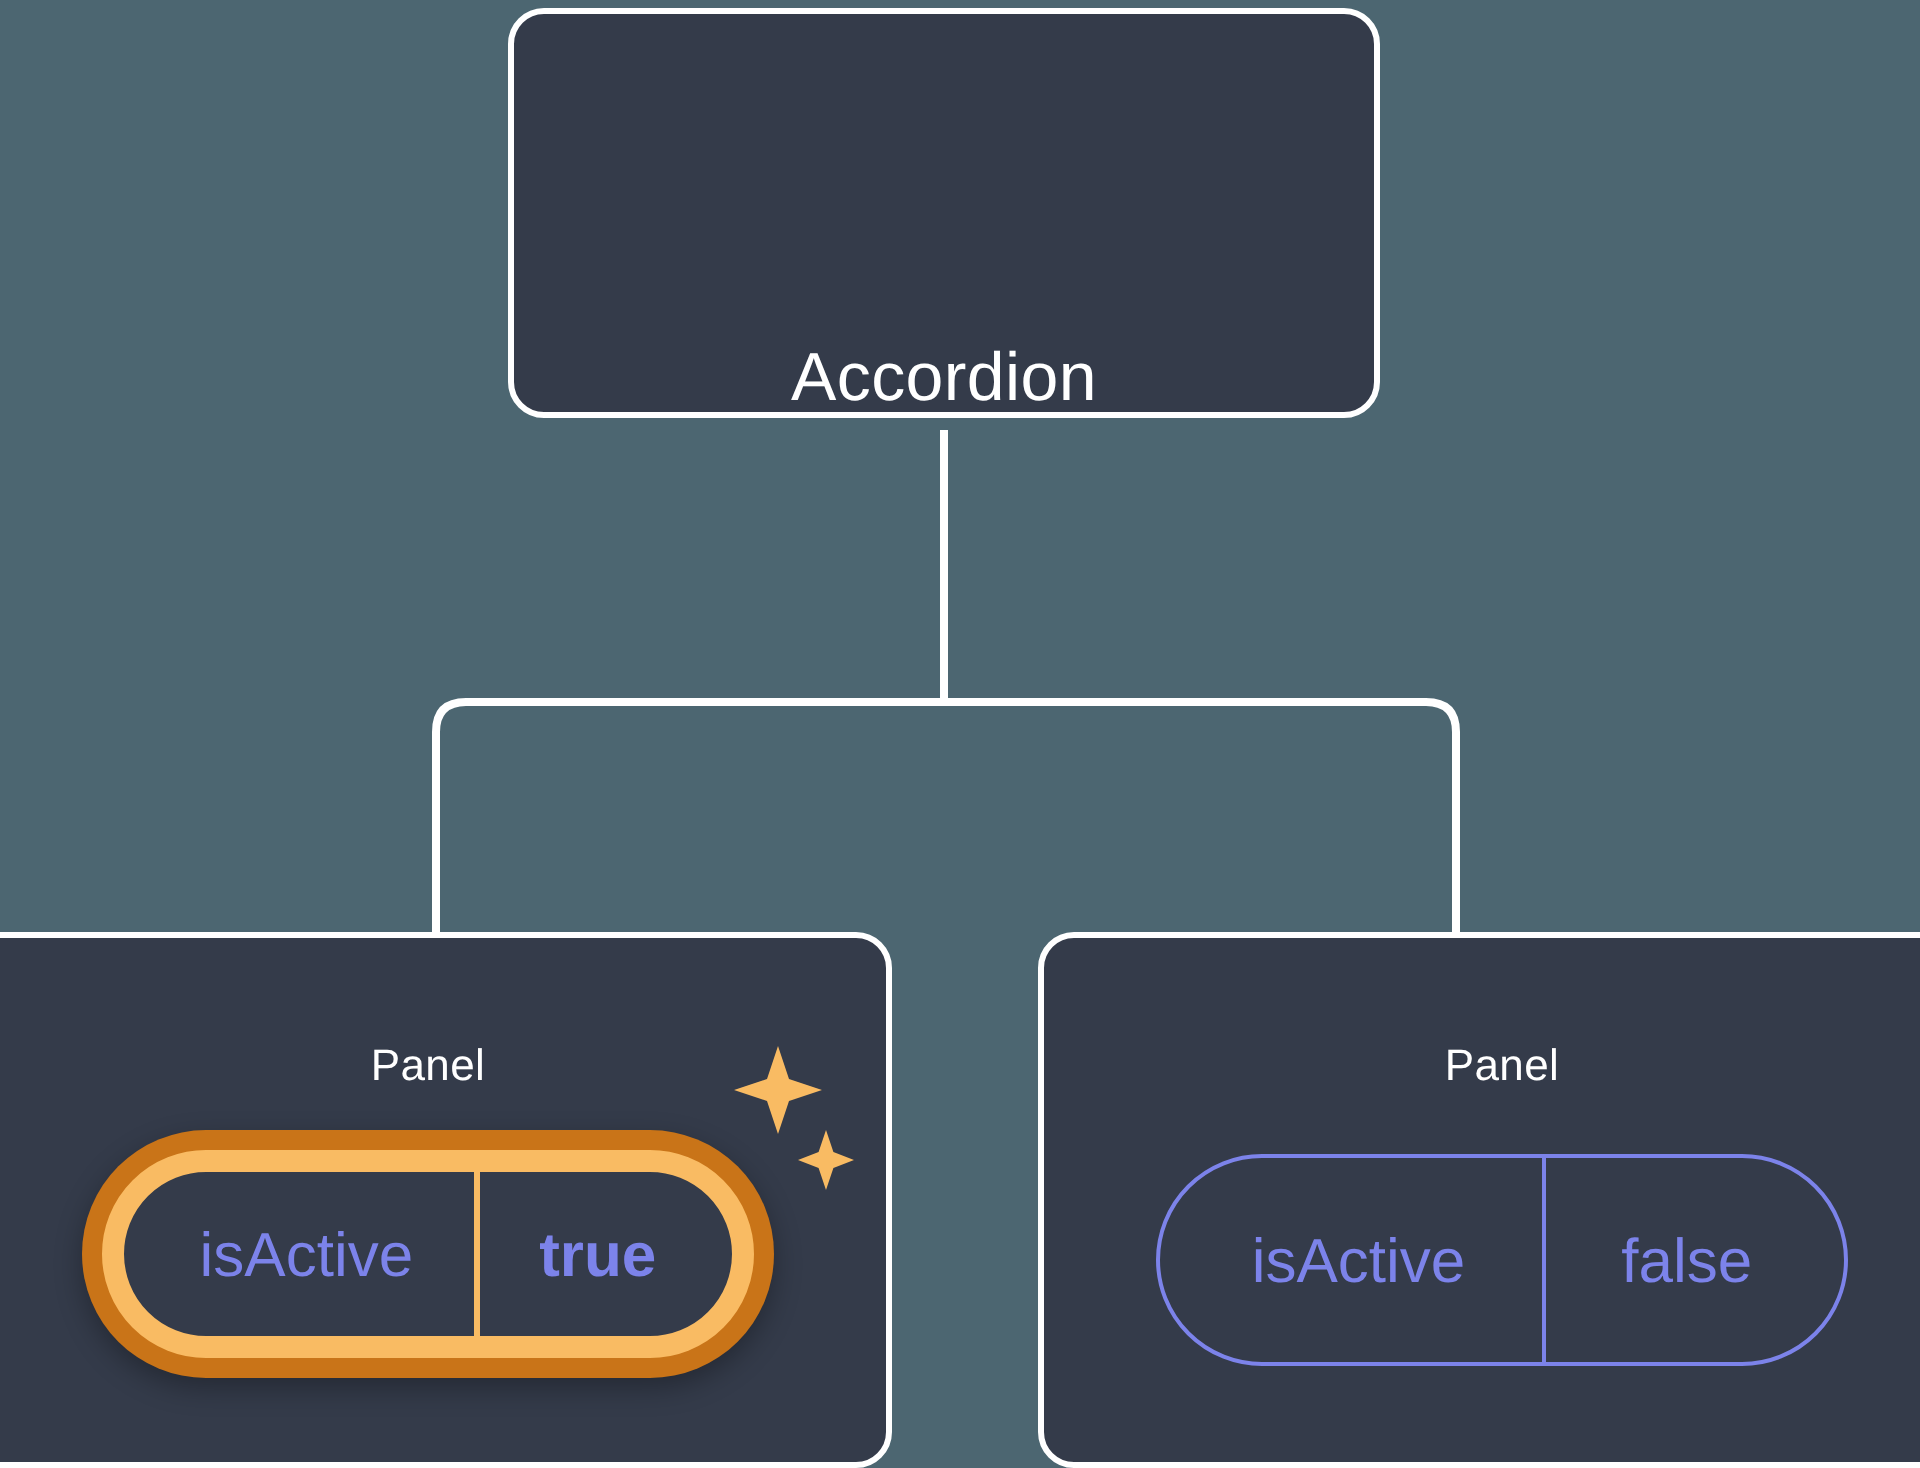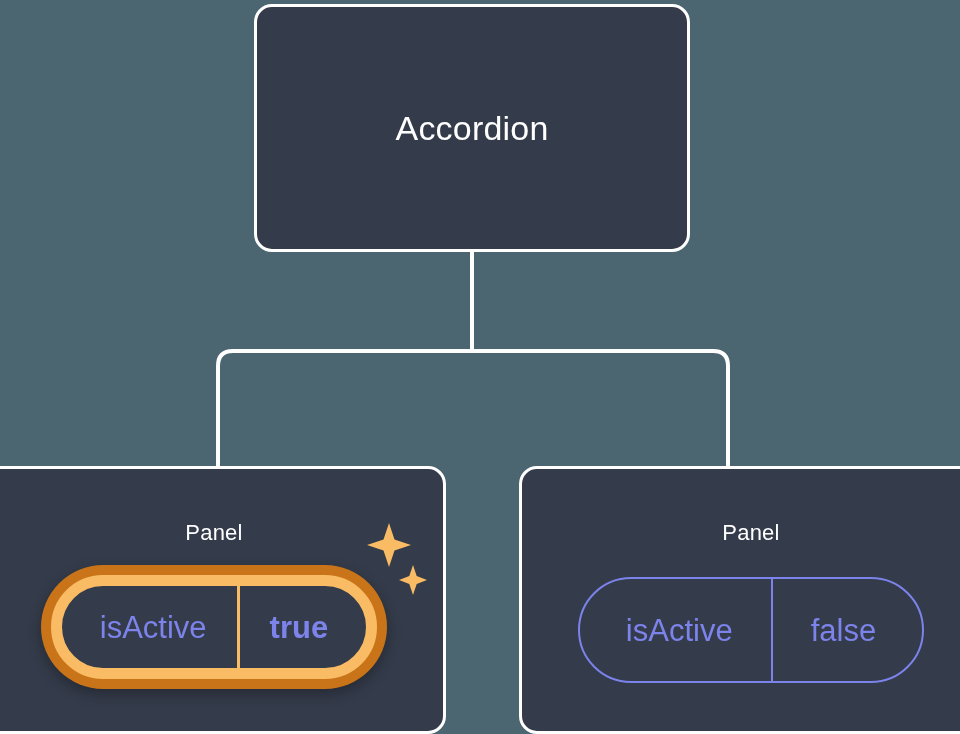--- a/index.html
+++ b/index.html
@@ -40,23 +40,23 @@
     background: #343b4a;
     border: 3px solid #ffffff;
     border-radius: 18px;
     z-index: 2;
   }
 
   .node-root {
     left: 254px;
     top: 4px;
     width: 436px;
-    height: 248px;
-    display: flex;
-    align-items: center;
+    height: 205px;
+    display: flex;
+    align-items: flex-end;
     justify-content: center;
   }
 
   .node-title-root {
     color: #ffffff;
     font-size: 34px;
     font-weight: 400;
     letter-spacing: 0.2px;
     line-height: 1;
   }

